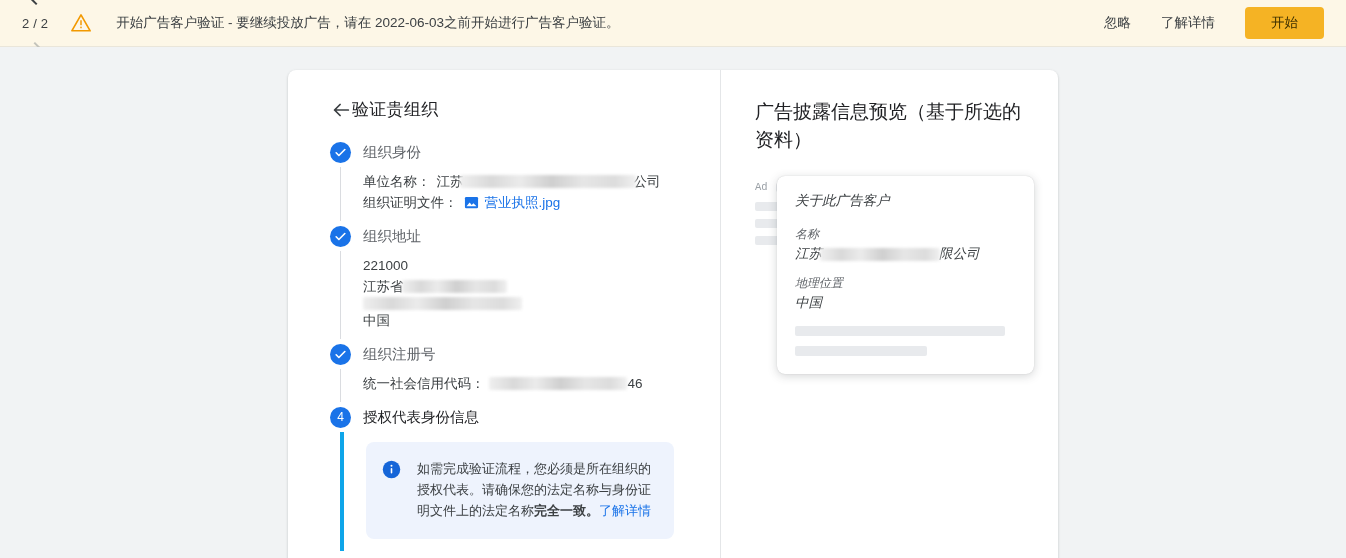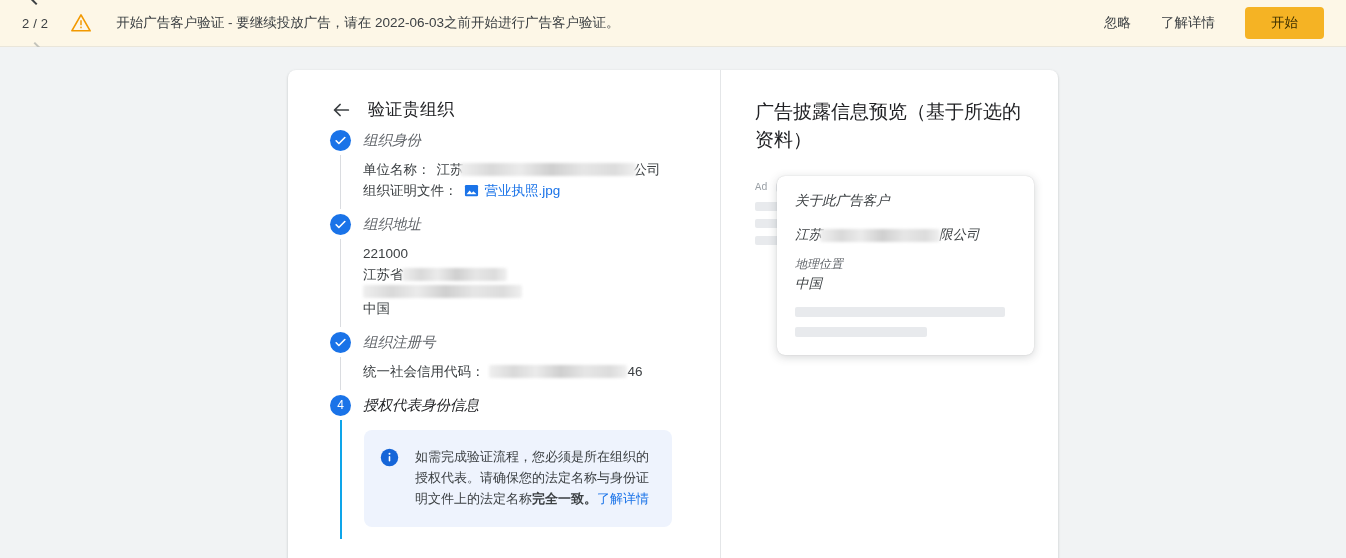--- a/index.html
+++ b/index.html
@@ -130,22 +130,22 @@
     flex: 1;
     box-sizing: border-box;
     padding: 24px 22px 0 22px;
     position: relative;
   }
 
   
   .left-head {
     display: flex;
     align-items: center;
-    gap: 16px;
-    margin-bottom: 4px;
+    gap: 0;
+    margin-bottom: 16px;
   }
   .back-arrow { width: 22px; height: 22px; display: block; }
   .left-title {
     font-size: 17px;
     color: #202124;
     letter-spacing: .3px;
   }
 
   
   .step { position: relative; }
@@ -163,29 +163,28 @@
     display: flex;
     align-items: center;
     justify-content: center;
     color: #fff;
     font-size: 12px;
   }
   .step-badge svg { display:block; }
   .step-title {
     font-size: 14.5px;
     color: #5f6368;
-    font-style: italic;
   }
   .step-body {
     margin-left: 10px;
     border-left: 1px solid #dadce0;
     padding: 4px 0 8px 22px;
     min-height: 10px;
   }
-  .step-body.last { border-left: 2px solid #0ea5e9; padding-bottom: 12px; }
+  .step-body.last { border-left: 4px solid #0ea5e9; padding-bottom: 12px; }
   .kv {
     font-size: 13.5px;
     color: #3c4043;
     line-height: 21px;
     display: flex;
     align-items: center;
     white-space: nowrap;
   }
   .kv-label { color: #3c4043; }
   .addr-line {
@@ -465,20 +464,21 @@
 
     <div class="skeleton-stack">
       <div class="sk w1"></div>
       <div class="sk w2"></div>
       <div class="sk w3"></div>
     </div>
 
     <div class="popover">
       <div class="pop-title">关于此广告客户</div>
 
+      <div class="pop-field-label">名称</div>
       <div class="pop-field-value">
         <span>江苏</span>
         <span class="redact" style="width:120px;margin-left:-2px"></span>
         <span style="margin-left:-1px">限公司</span>
       </div>
 
       <div class="pop-field-label">地理位置</div>
       <div class="pop-field-value">中国</div>
 
       <div class="pop-sk a"></div>

